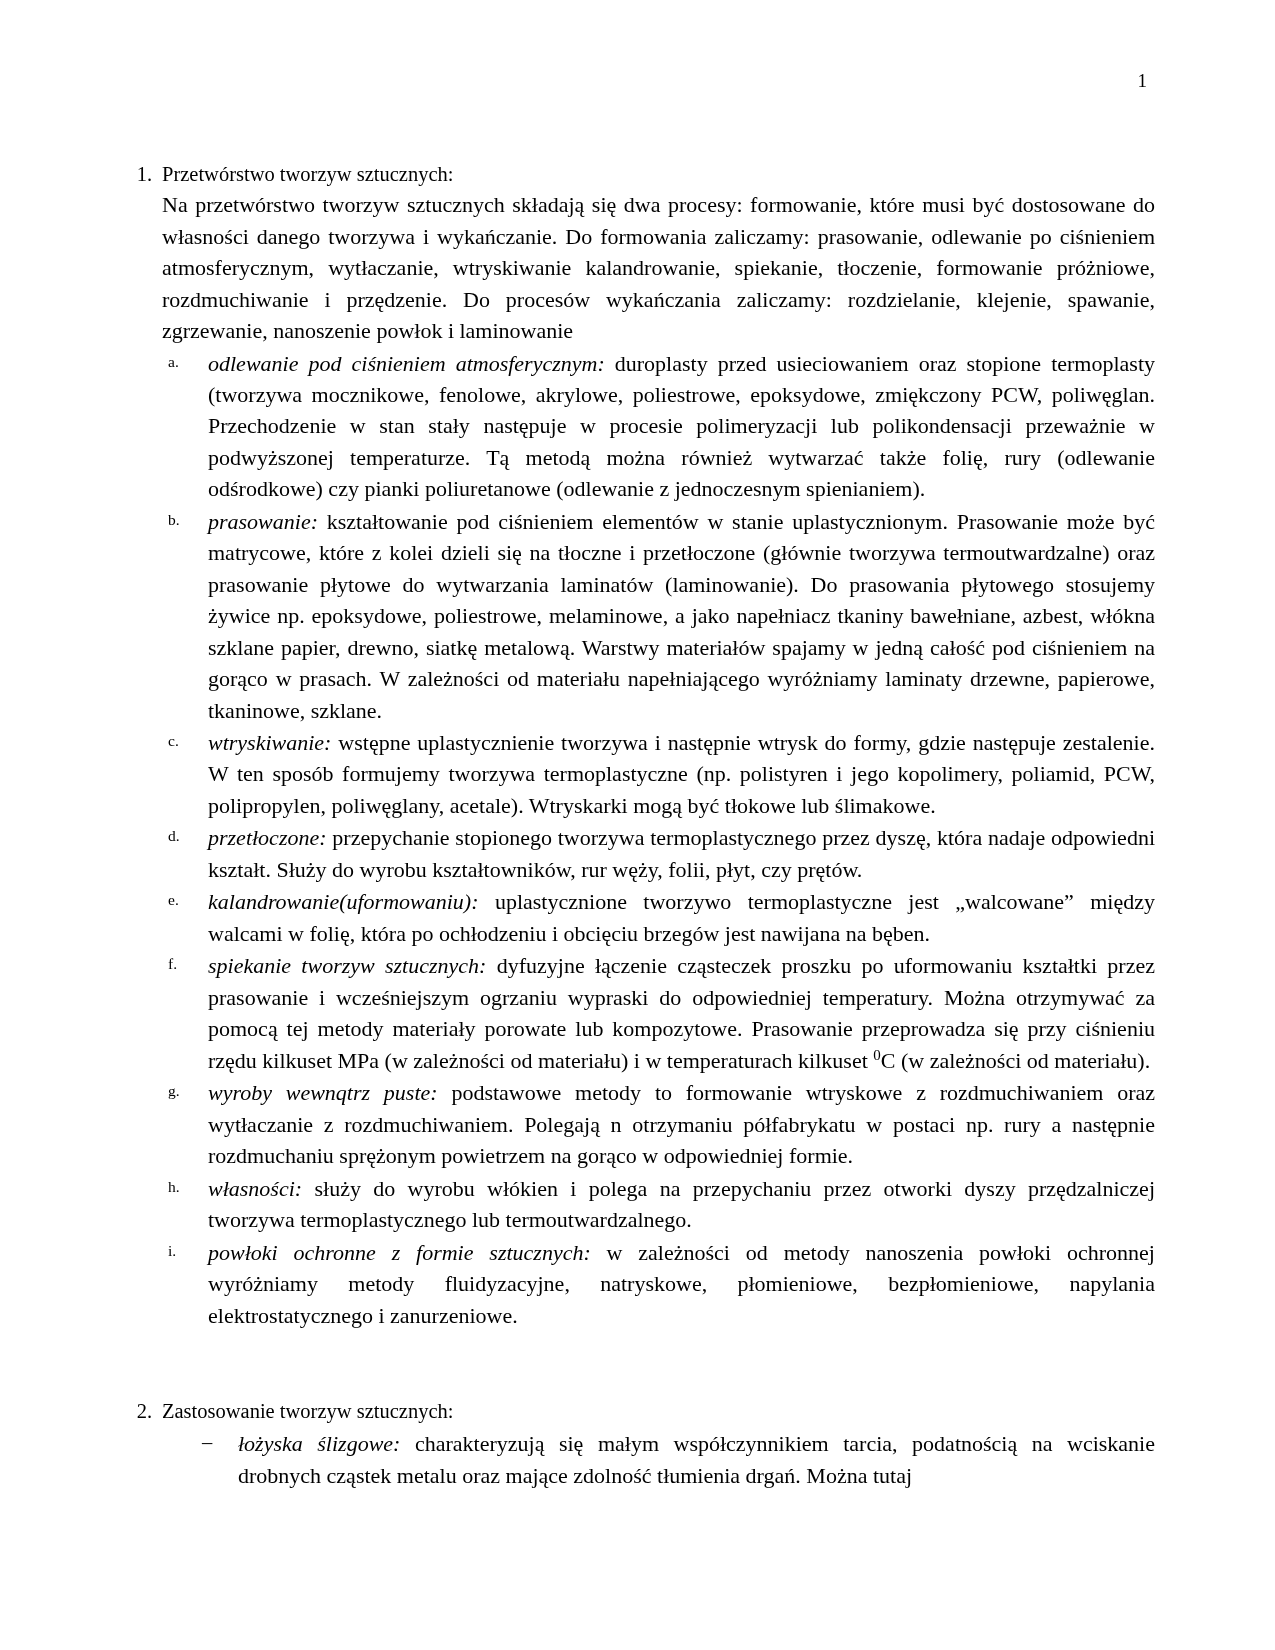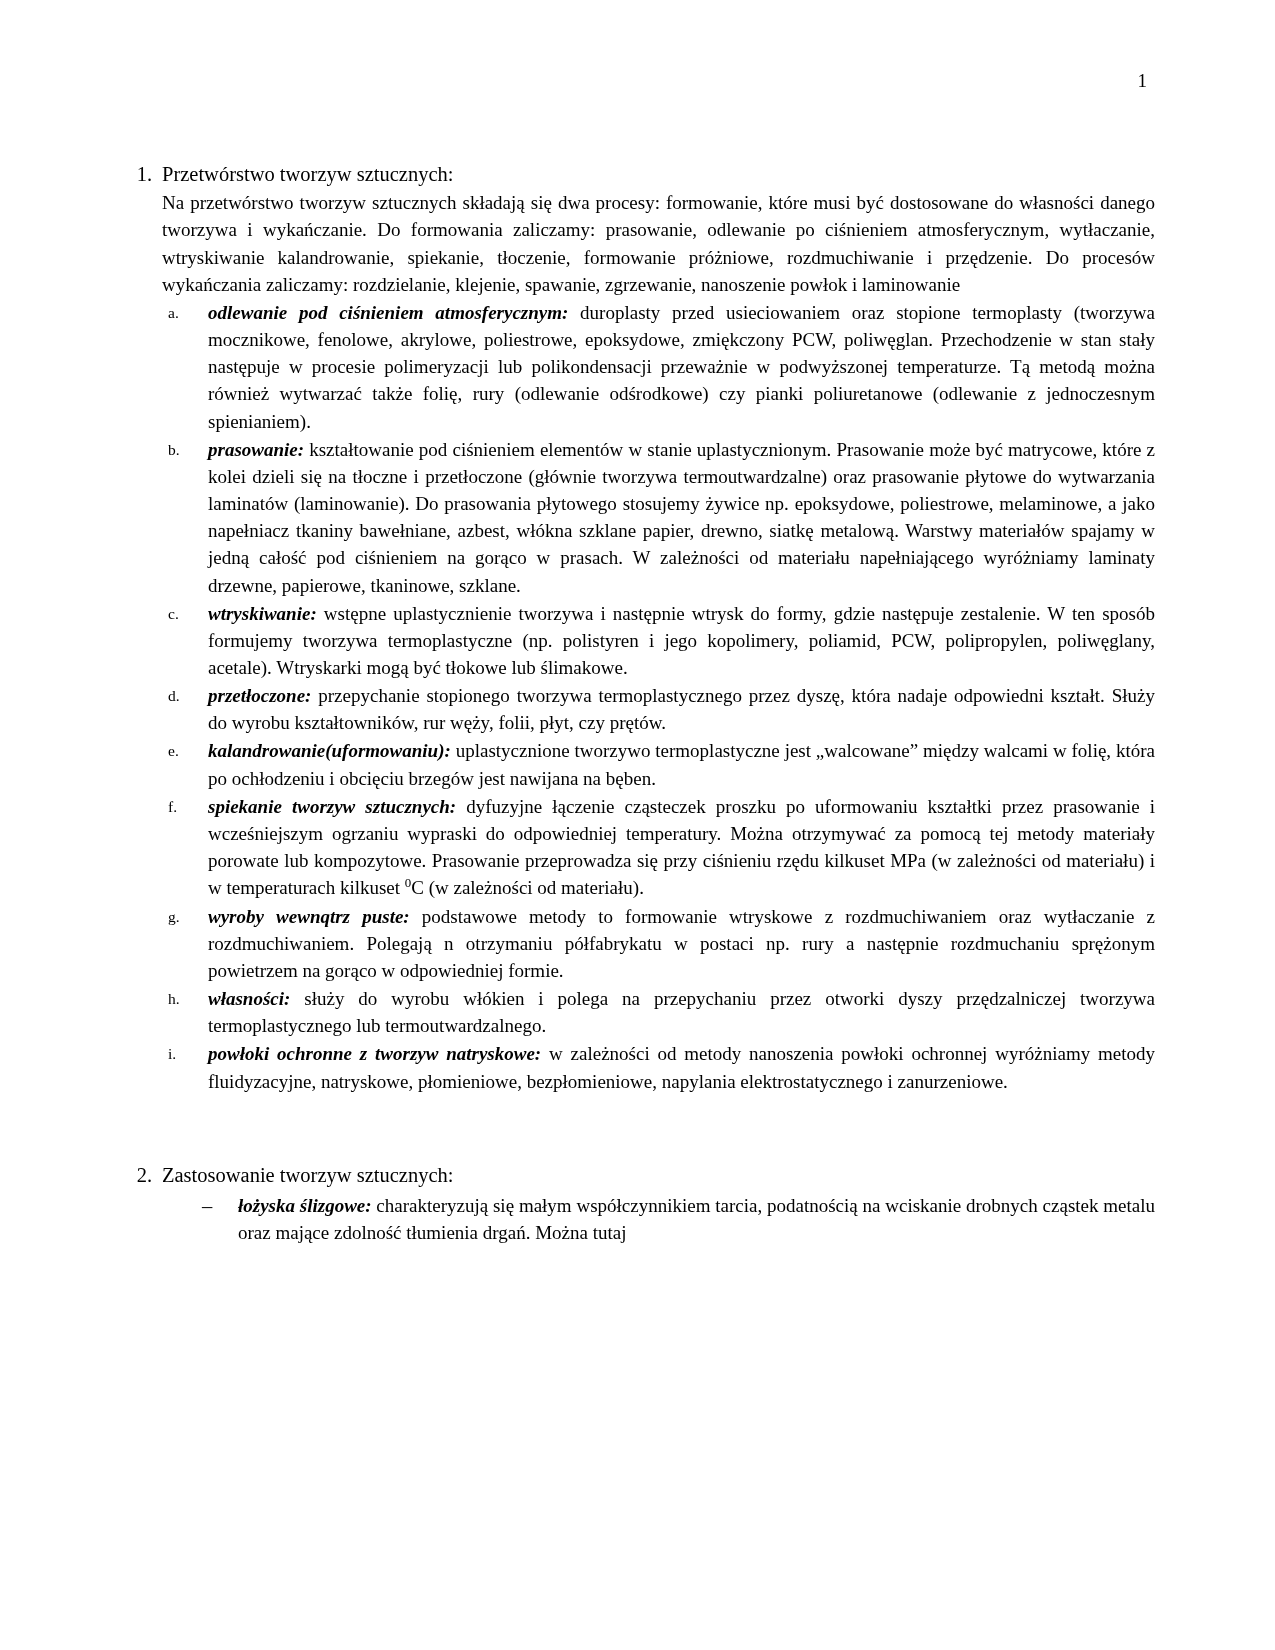--- a/index.html
+++ b/index.html
@@ -54,21 +54,21 @@
     font-size: 20.5px;
   }
   .heading-line {
     font-size: 20.5px;
     margin-top: 20px;
   }
   p.para {
     margin: 0;
     text-align: justify;
     text-justify: inter-word;
-    font-size: 19px;
+    font-size: 22px;
     line-height: 1.43;
   }
   
   ul.alpha {
     list-style: none;
     margin: 0;
     padding: 0;
   }
   ul.alpha > li {
     position: relative;
@@ -78,21 +78,21 @@
   .alpha-marker {
     position: absolute;
     left: 6px;
     top: 3px;
     width: 24px;
     text-align: left;
     font-size: 15.5px;
   }
   .lead {
     font-style: italic;
-    font-weight: bold;
+    font-weight: normal;
   }
   
   ul.dash {
     list-style: none;
     margin: 0;
     padding: 0;
   }
   ul.dash > li {
     position: relative;
     padding-left: 76px;
@@ -165,21 +165,21 @@
             <p class="para"><span class="lead">wyroby wewnqtrz puste:</span><span> podstawowe metody to formowanie wtryskowe z rozdmuchiwaniem oraz wytłaczanie z rozdmuchiwaniem. Polegają n otrzymaniu półfabrykatu w postaci np. rury a następnie rozdmuchaniu sprężonym powietrzem na gorąco w odpowiedniej formie.</span></p>
           </li>
 
           <li>
             <span class="alpha-marker">h.</span>
             <p class="para"><span class="lead">własności:</span><span> służy do wyrobu włókien i polega na przepychaniu przez otworki dyszy przędzalniczej tworzywa termoplastycznego lub termoutwardzalnego.</span></p>
           </li>
 
           <li>
             <span class="alpha-marker">i.</span>
-            <p class="para"><span class="lead">powłoki ochronne z tworzyw natryskowe:</span><span> w zależności od metody nanoszenia powłoki ochronnej wyróżniamy metody fluidyzacyjne, natryskowe, płomieniowe, bezpłomieniowe, napylania elektrostatycznego i zanurzeniowe.</span></p>
+            <p class="para"><span class="lead">powłoki ochronne z formie sztucznych:</span><span> w zależności od metody nanoszenia powłoki ochronnej wyróżniamy metody fluidyzacyjne, natryskowe, płomieniowe, bezpłomieniowe, napylania elektrostatycznego i zanurzeniowe.</span></p>
           </li>
 
         </ul>
       </li>
 
       <div class="spacer-block"></div>
 
       <li>
         <span class="num-marker">2.</span>
         <div class="heading-line">Zastosowanie tworzyw sztucznych:</div>

